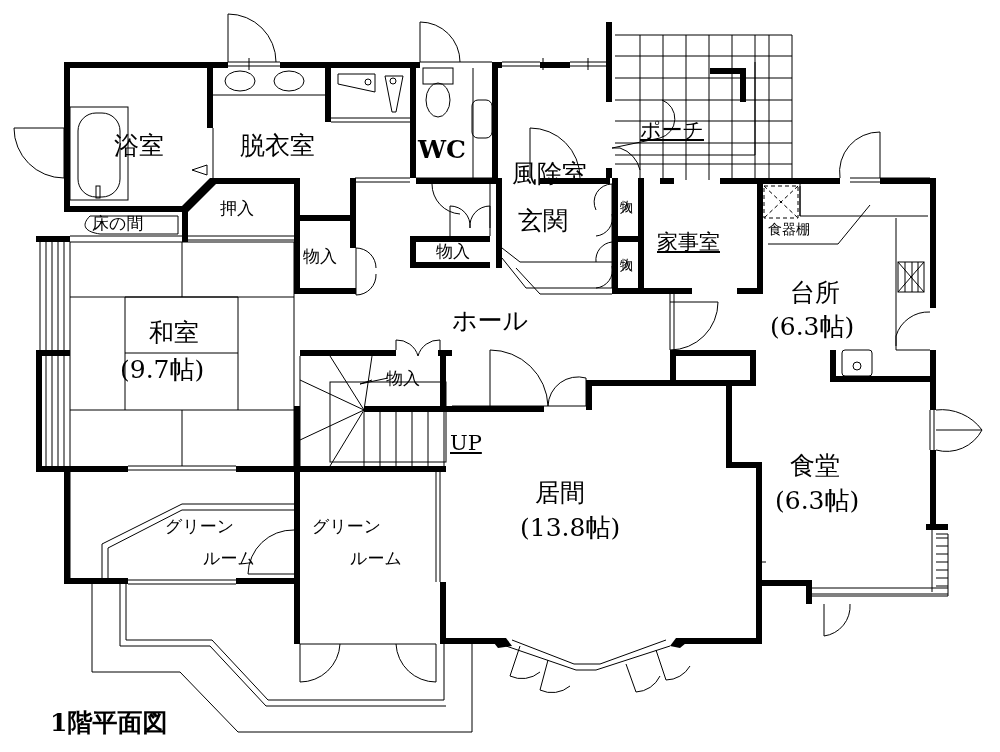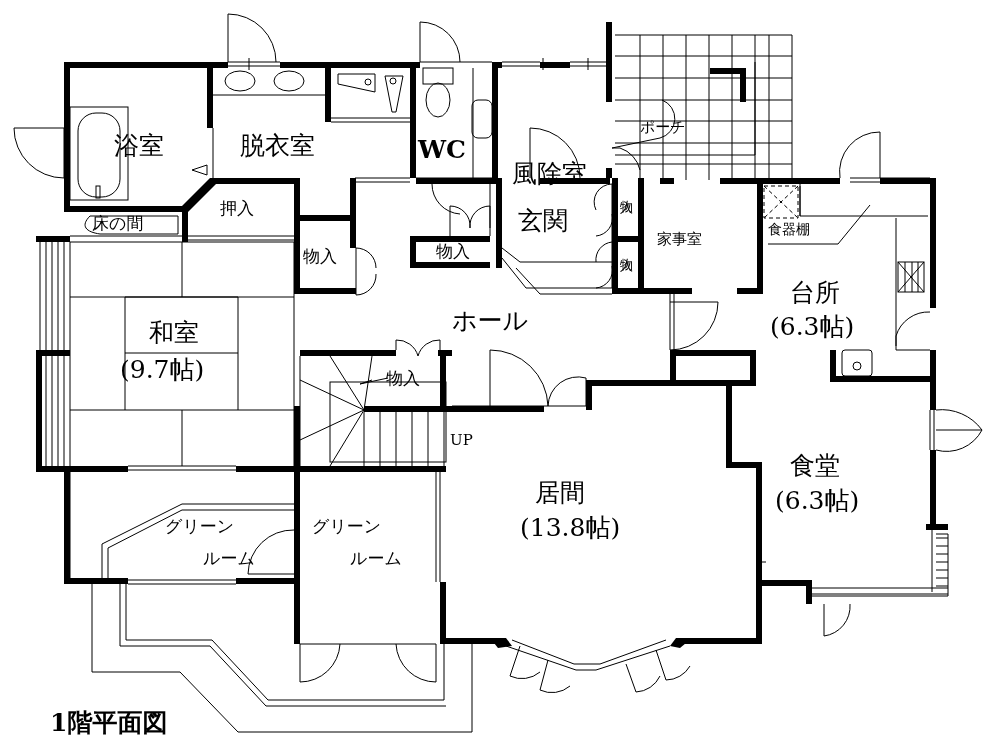--- a/index.html
+++ b/index.html
@@ -3,21 +3,21 @@
 <meta charset="utf-8">
 <style>
   html,body{margin:0;padding:0;background:#fff;}
   body{width:1000px;height:752px;overflow:hidden;position:relative;font-family:"DejaVu Serif","Liberation Serif",serif;}
   svg{position:absolute;left:0;top:0;}
   .w{fill:#000;}
   .t{fill:none;stroke:#000;stroke-width:1;}
   .dash{fill:none;stroke:#000;stroke-width:1;stroke-dasharray:4 3;}
   .lbl{position:absolute;color:#000;white-space:nowrap;line-height:1;}
   .big{font-size:25px;}
-  .mid{font-size:15px;}
+  .mid{font-size:21px;text-decoration:underline;}
   .sm{font-size:17px;}
   .xs{font-size:14px;}
   .vert{writing-mode:vertical-rl;font-size:13px;letter-spacing:0;}
   .center{text-align:left;}
 </style>
 </head>
 <body>
 
 <svg width="1000" height="752" viewBox="0 0 1000 752">
 

